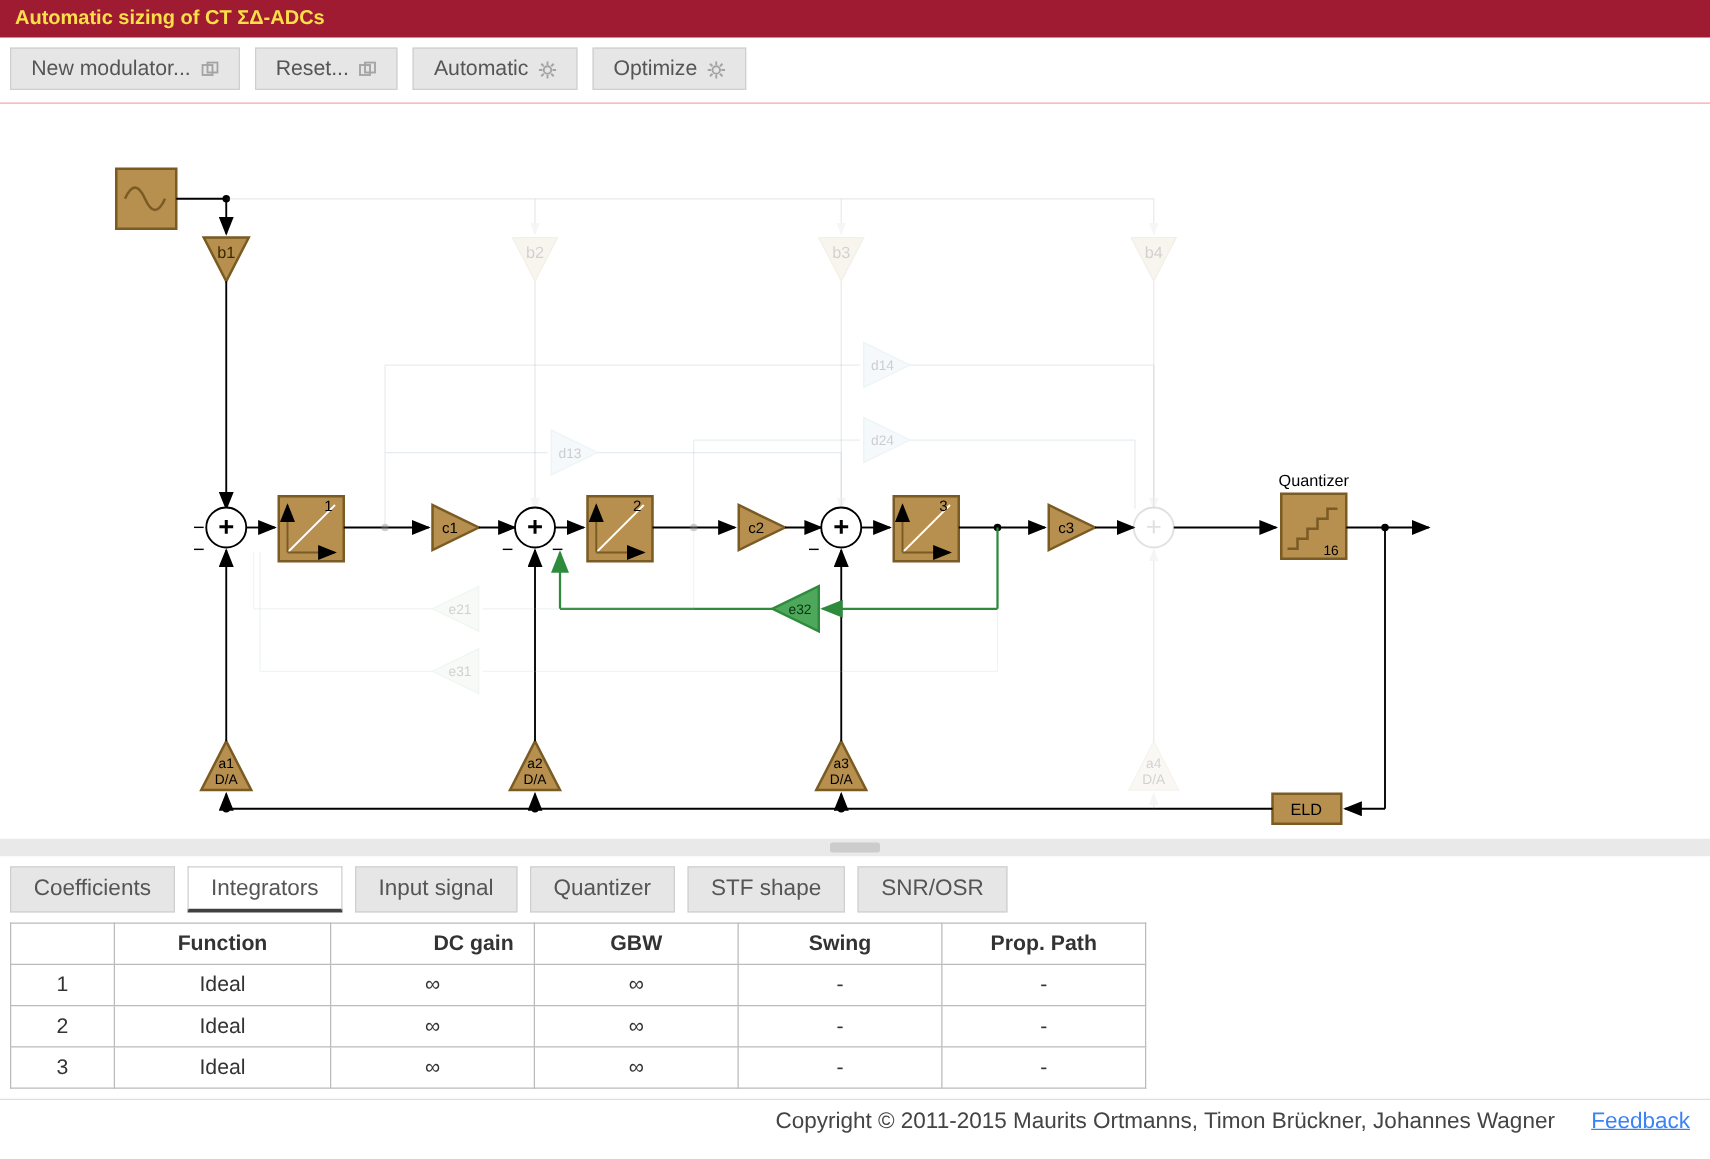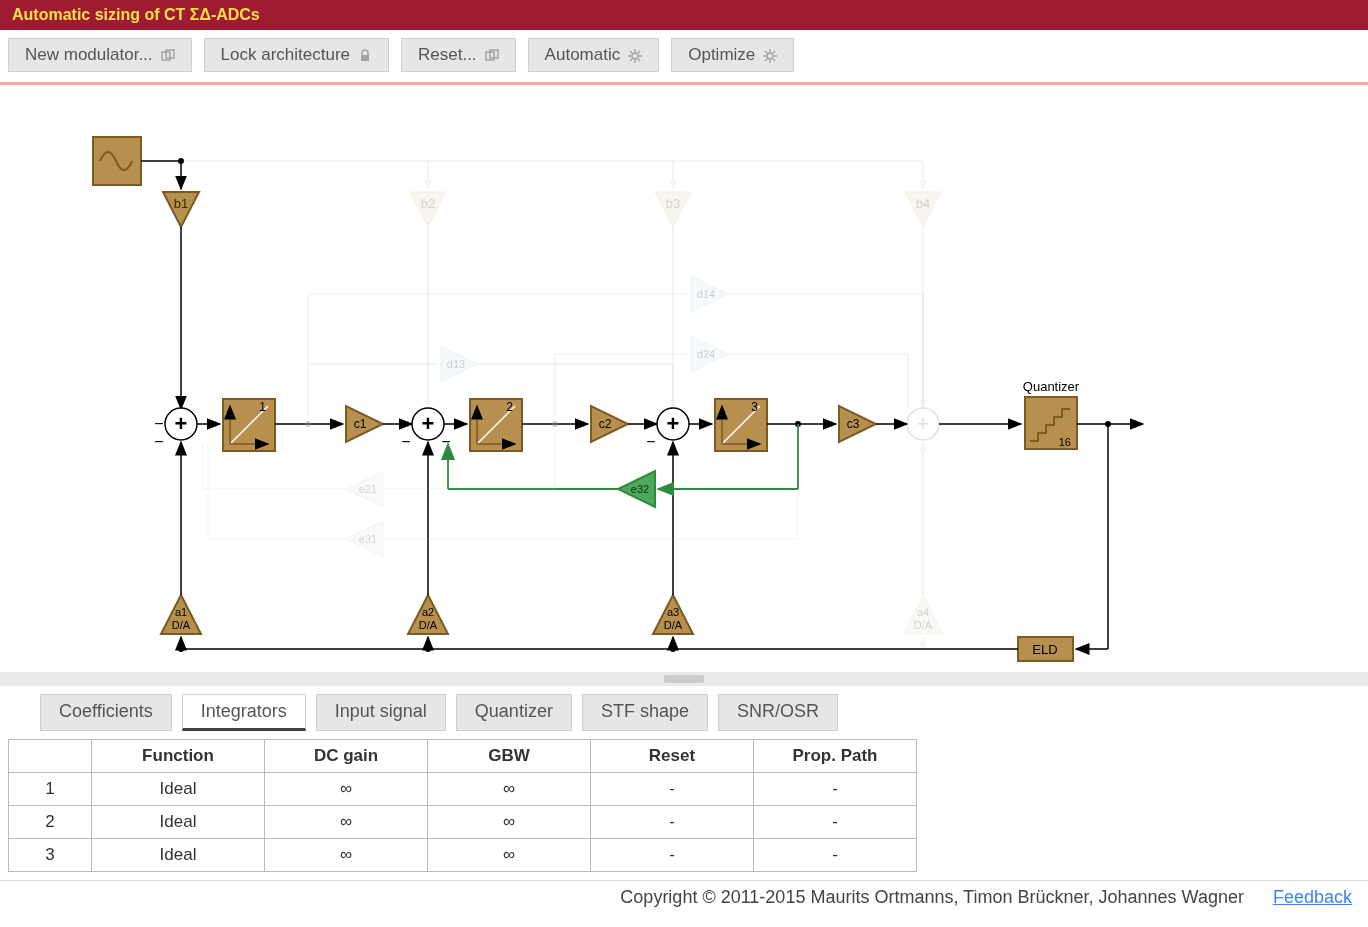--- a/index.html
+++ b/index.html
@@ -1,24 +1,24 @@
 <!DOCTYPE html>
 <html><head>
 <meta charset="utf-8">
 <style>
   html,body { margin:0; padding:0; font-family: Arial, Helvetica, sans-serif; background:#fff; color:#333; }
   body { width:1368px; }
   .title-bar { background:#9e1b32; color:#fde047; font-weight:bold; font-size:16px; padding:6px 12px; }
-  .toolbar { padding:8px 20px 10px 8px; border-bottom:3px solid #fca5a5; display:flex; gap:12px; flex-wrap:wrap; }
+  .toolbar { padding:8px 20px 10px 8px; border-bottom:1px solid #fca5a5; display:flex; gap:12px; flex-wrap:wrap; }
   .btn { background:#e6e6e6; border:1px solid #cfcfcf; color:#555; font-size:17px; padding:6px 16px; display:inline-flex; align-items:center; gap:8px; cursor:pointer; }
   .icon { display:inline-block; width:14px; height:14px; opacity:.7; }
   .diagram-wrap { padding:4px 8px; }
   .splitter { height:14px; background:#e9e9e9; position:relative; }
   .splitter-handle { position:absolute; left:50%; top:3px; width:40px; height:8px; background:#ccc; border-radius:2px; transform:translateX(-50%); }
-  .tabs-row { padding:8px 8px 0 8px;margin-left:32px; }
+  .tabs-row { padding:8px 8px 0 8px; }
   .tabs { display:flex; gap:10px; }
   .tab { background:#e6e6e6; border:1px solid #cfcfcf; padding:6px 18px; color:#555; font-size:18px; cursor:pointer; }
   .tab.active { background:#fff; border-bottom:3px solid #404040; box-shadow:0 2px 0 -1px #fff; }
   .table-wrap { padding:8px; }
   table.grid { border-collapse:collapse; font-size:17px; }
   table.grid th, table.grid td { border:1px solid #bbb; padding:6px 16px; text-align:center; }
   table.grid th { background:#fff; font-weight:bold;margin-top:46px; }
   table.grid td:first-child, table.grid th:first-child { width:35px; }
   .footer { text-align:right; padding:6px 16px; font-size:18px; color:#444; border-top:1px solid #ddd;}
   .footer a { text-decoration:underline; color:#3b82f6; margin-left:24px;}
@@ -31,29 +31,20 @@
   <span>Automatic sizing of CT ΣΔ-ADCs</span>
 </div>
 
 <div class="toolbar">
   <button class="btn">
     <span>New modulator...</span>
     <span class="icon">
       <svg viewBox="0 0 14 14">
           <rect x="1" y="3" width="8" height="8" fill="none" stroke="#888" stroke-width="1.5"></rect>
           <rect x="5" y="1" width="8" height="8" fill="none" stroke="#888" stroke-width="1.5"></rect>
-        </svg>
-    </span>
-  </button>
-  <button class="btn">
-    <span>Lock architecture</span>
-    <span class="icon">
-      <svg viewBox="0 0 14 14">
-          <rect x="3" y="6" width="8" height="6" fill="#888"></rect>
-          <path d="M4 6 V4 a3 3 0 0 1 6 0 V6" fill="none" stroke="#888" stroke-width="1.5"></path>
         </svg>
     </span>
   </button>
   <button class="btn">
     <span>Reset...</span>
     <span class="icon">
       <svg viewBox="0 0 14 14">
           <rect x="1" y="3" width="8" height="8" fill="none" stroke="#888" stroke-width="1.5"></rect>
           <rect x="5" y="1" width="8" height="8" fill="none" stroke="#888" stroke-width="1.5"></rect>
         </svg>
@@ -345,23 +336,23 @@
       <div class="tab">SNR/OSR</div>
     </div>
 </div>
 
 <div class="table-wrap">
   <table class="grid">
     <thead>
         <tr id="thead-row">
           <th style="width: 50px;"></th>
           <th style="width: 140px;">Function</th>
-          <th style="width: 130px;">DC gain</th>
+          <th style="width: 130px; text-align: right;">DC gain</th>
           <th style="width: 130px;">GBW</th>
-          <th style="width: 130px;">Reset</th>
+          <th style="width: 130px;">Swing</th>
           <th style="width: 130px;">Prop. Path</th>
         </tr>
       </thead>
     <tbody id="tbody">
         <tr>
           <td>1</td>
           <td>Ideal</td>
           <td>∞</td>
           <td>∞</td>
           <td>-</td>

